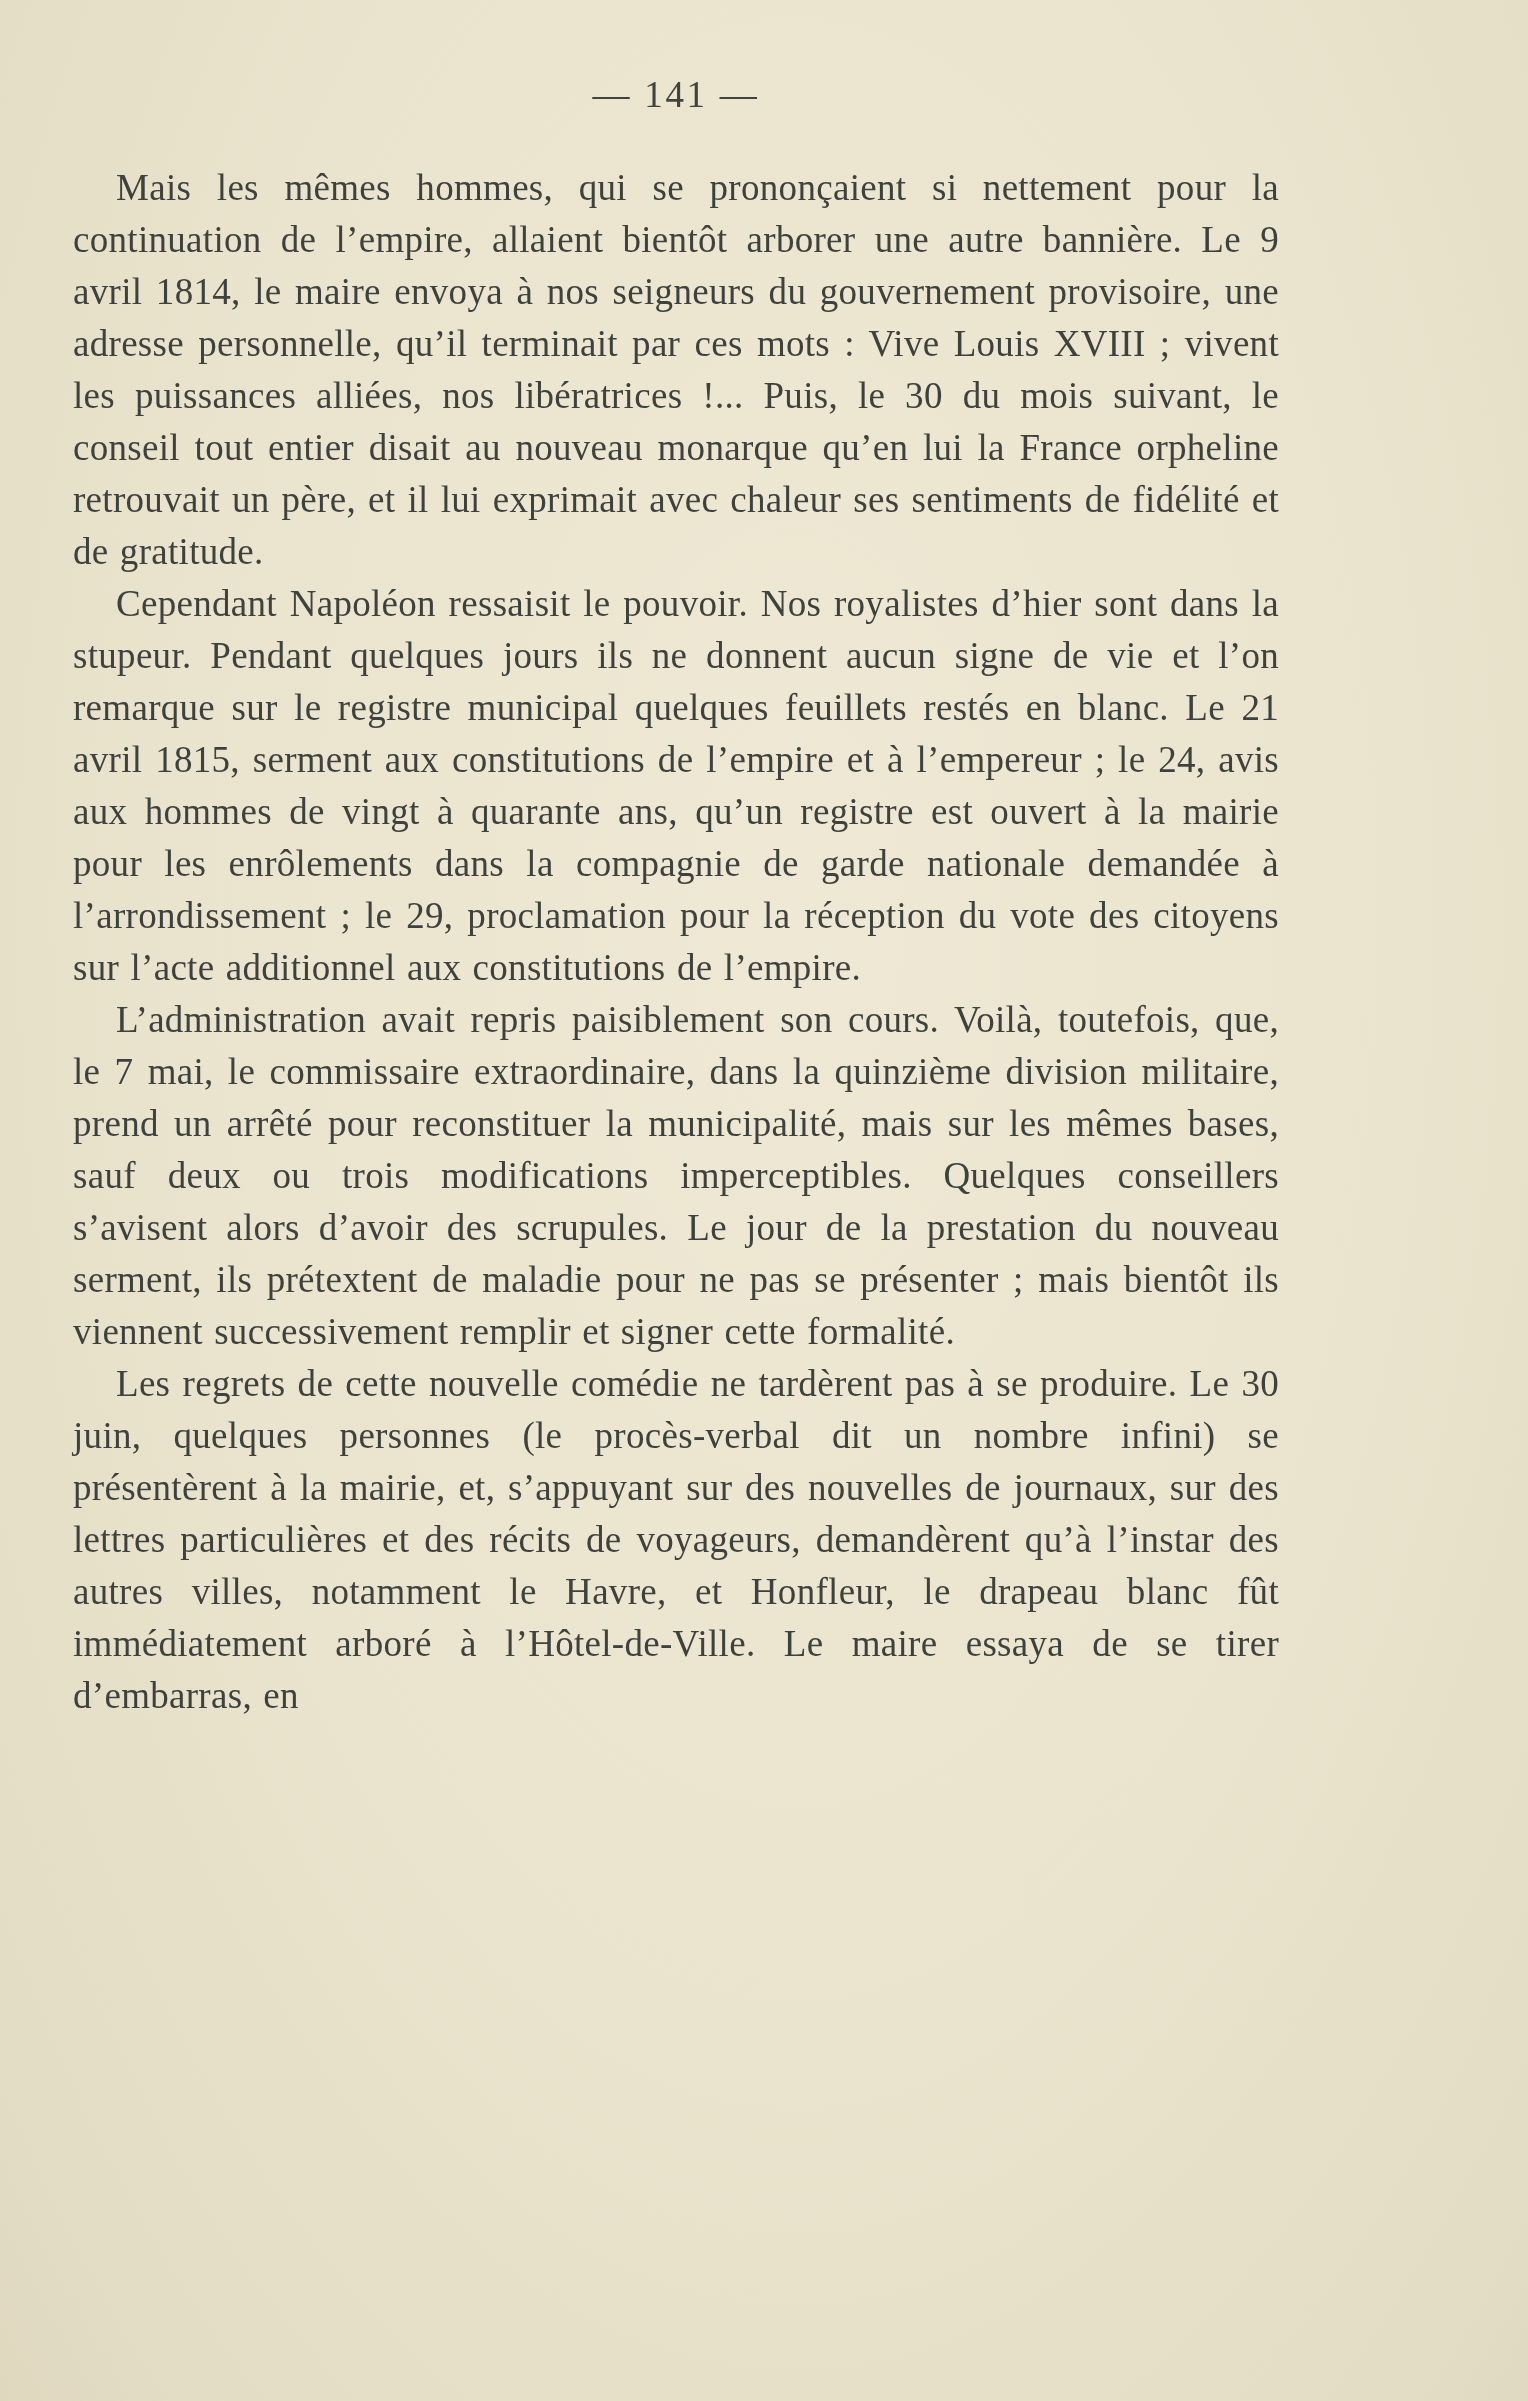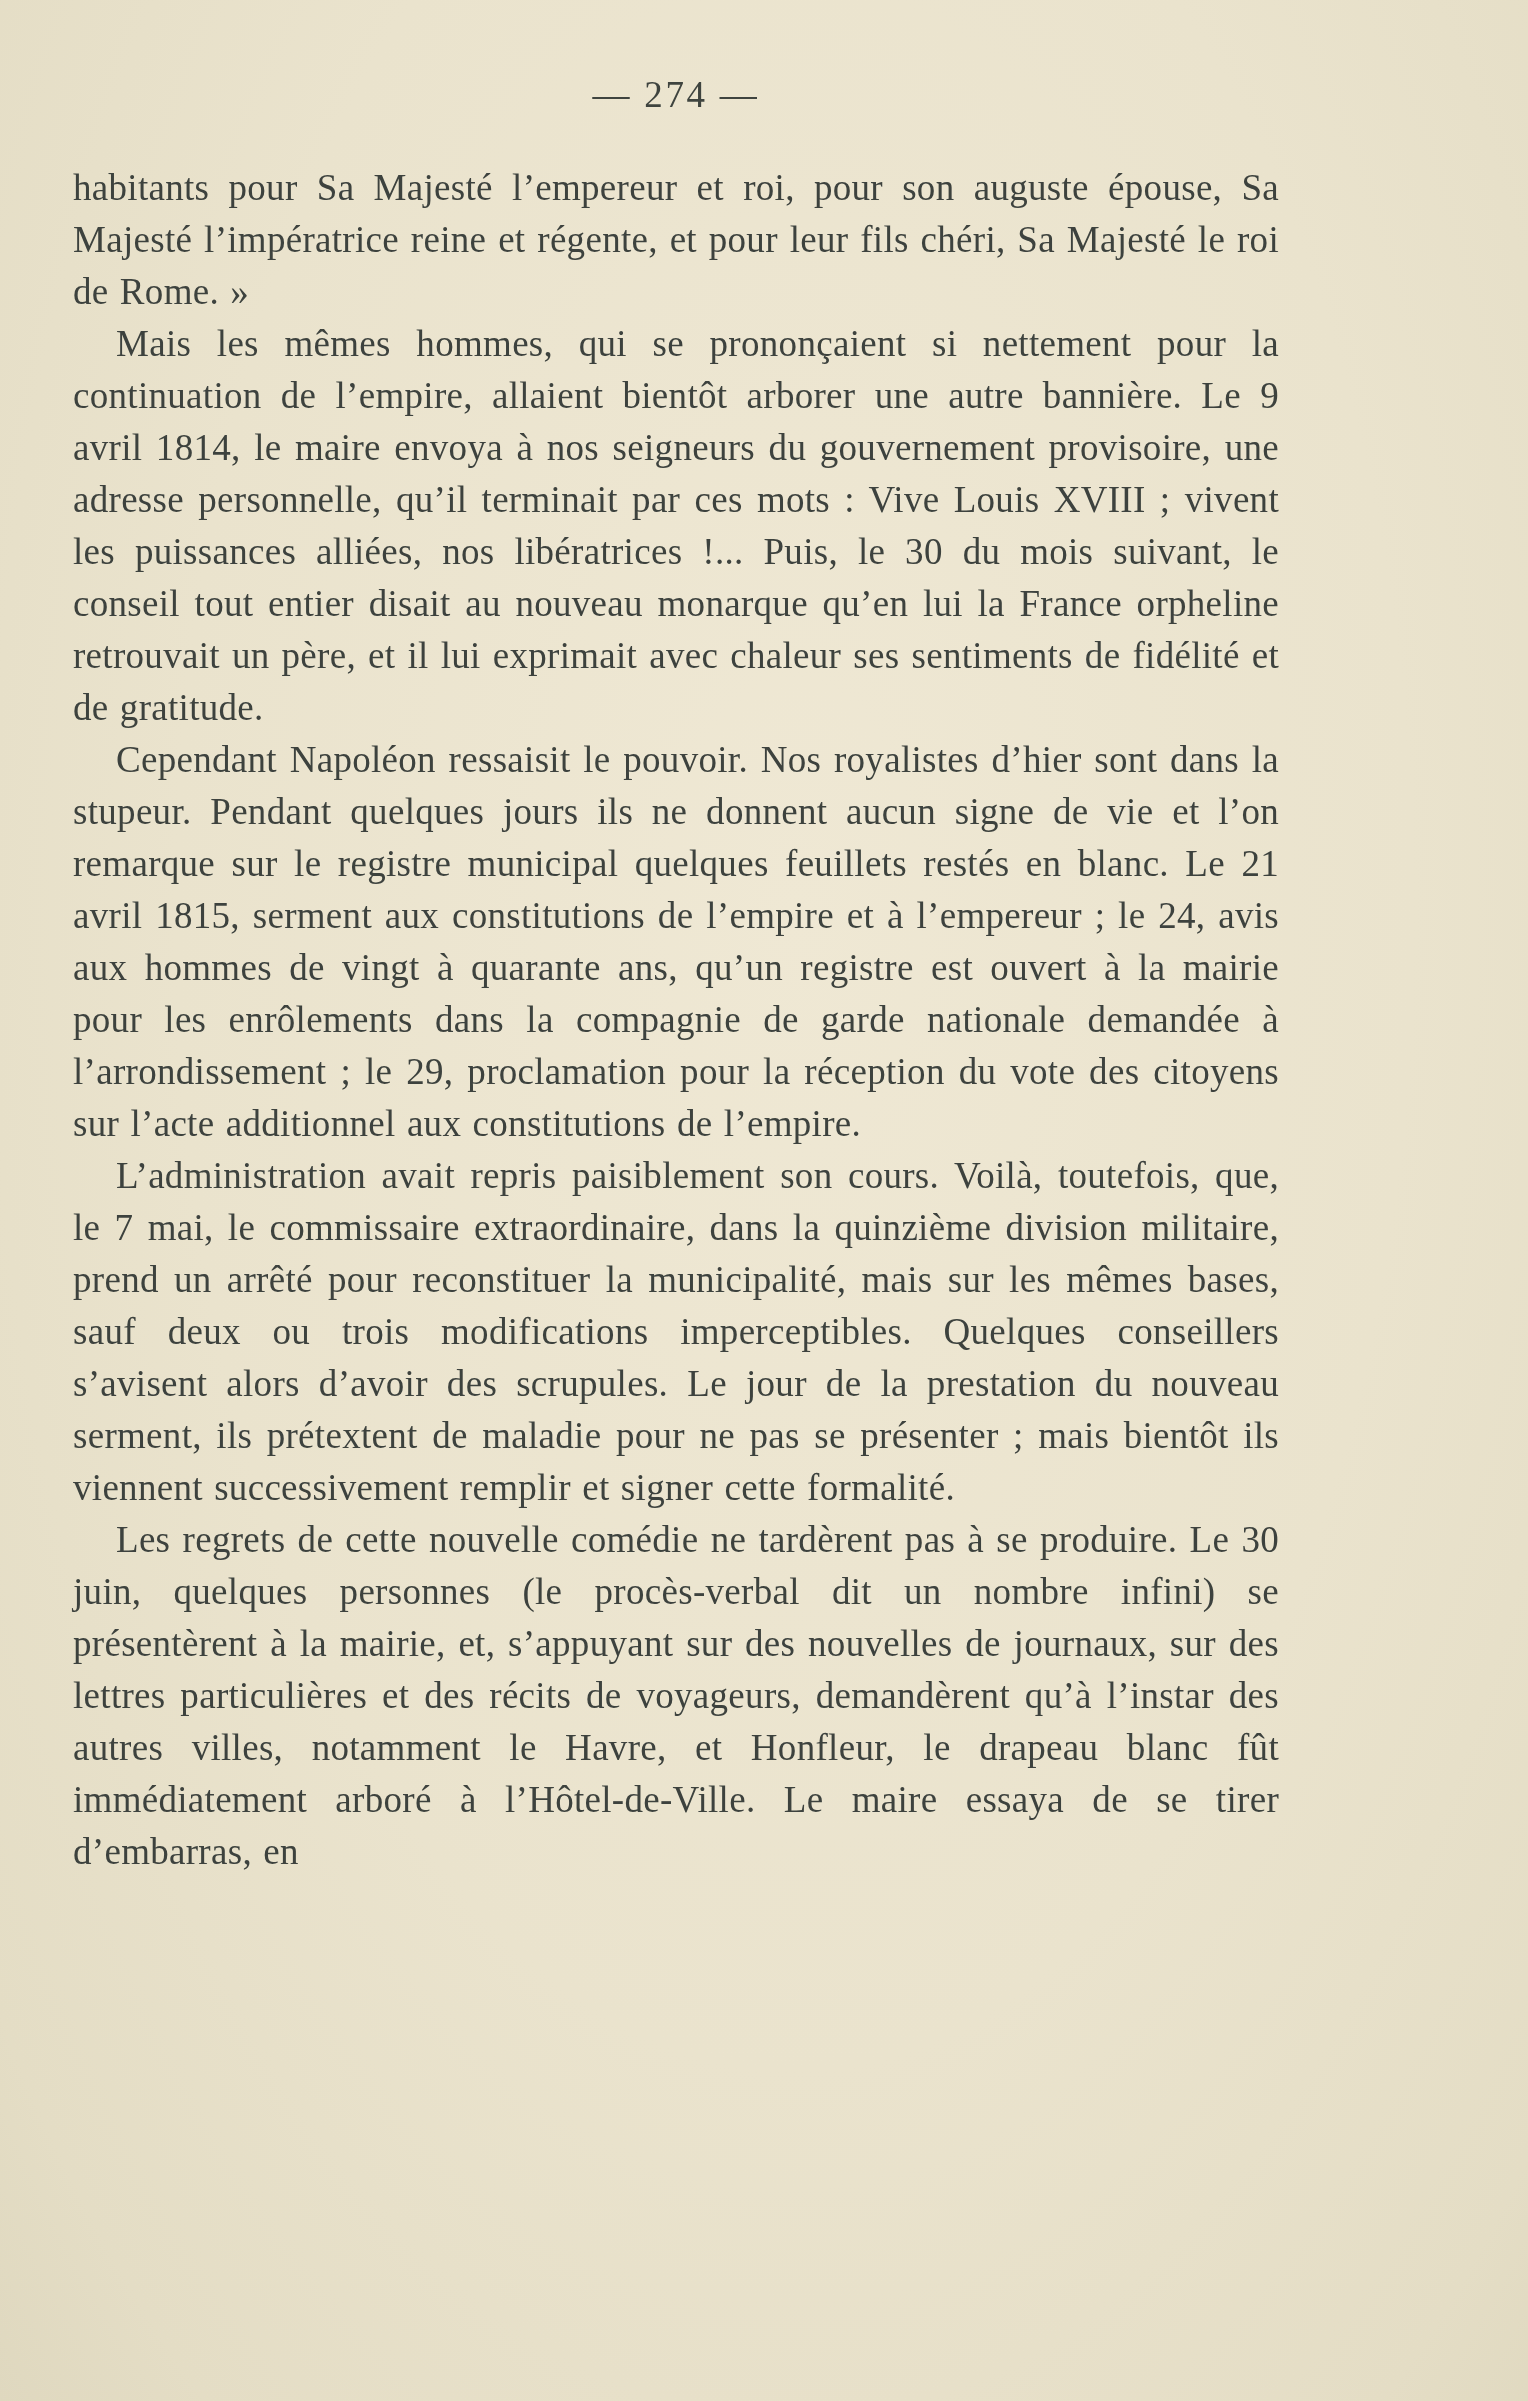--- a/index.html
+++ b/index.html
@@ -49,22 +49,21 @@
     text-indent: 43px;
   }
   .it {
   }
 </style>
 </head>
 <body>
 
 <div class="paper"></div>
 
-<div class="page-number">— 274 —</div>
+<div class="page-number">— 141 —</div>
 
 <div class="text-block">
-    <p class="para"><span>habitants pour Sa Majesté l’empereur et roi, pour son auguste épouse, Sa Majesté l’impératrice reine et régente, et pour leur fils chéri, Sa Majesté le roi de Rome. »</span></p>
     <p class="para indent"><span>Mais les mêmes hommes, qui se prononçaient si nettement pour la continuation de l’empire, allaient bientôt arborer une autre bannière. Le 9 avril 1814, le maire envoya </span><span class="it">à nos seigneurs du gouvernement provisoire,</span><span> une adresse personnelle, qu’il terminait par ces mots : Vive Louis XVIII ; vivent les puissances alliées, nos libératrices !... Puis, le 30 du mois suivant, le conseil tout entier disait au nouveau monarque qu’</span><span class="it">en lui la France orpheline retrouvait un père,</span><span> et il lui exprimait avec chaleur </span><span class="it">ses sentiments de fidélité et de gratitude.</span></p>
     <p class="para indent"><span>Cependant Napoléon ressaisit le pouvoir. Nos royalistes d’hier sont dans la stupeur. Pendant quelques jours ils ne donnent aucun signe de vie et l’on remarque sur le registre municipal quelques feuillets restés en blanc. Le 21 avril 1815, serment </span><span class="it">aux constitutions de l’empire et à l’empereur ;</span><span> le 24, avis aux hommes de vingt à quarante ans, qu’un registre est ouvert à la mairie pour les enrôlements dans la compagnie de garde nationale demandée à l’arrondissement ; le 29, proclamation pour la réception du vote des citoyens sur l’acte additionnel aux constitutions de l’empire.</span></p>
     <p class="para indent"><span>L’administration avait repris paisiblement son cours. Voilà, toutefois, que, le 7 mai, le commissaire extraordinaire, dans la quinzième division militaire, prend un arrêté pour reconstituer la municipalité, mais sur les mêmes bases, sauf deux ou trois modifications imperceptibles. Quelques conseillers s’avisent alors d’avoir des scrupules. Le jour de la prestation du nouveau serment, ils prétextent de maladie pour ne pas se présenter ; mais bientôt ils viennent successivement remplir et signer cette formalité.</span></p>
     <p class="para indent"><span>Les regrets de cette nouvelle comédie ne tardèrent pas à se produire. Le 30 juin, quelques personnes (le procès-verbal dit un nombre infini) se présentèrent à la mairie, et, s’appuyant sur des nouvelles de journaux, sur des lettres particulières et des récits de voyageurs, demandèrent qu’</span><span class="it">à l’instar des autres villes, notamment le Havre, et Honfleur,</span><span> le drapeau blanc fût immédiatement arboré à l’Hôtel-de-Ville. Le maire essaya de se tirer d’embarras, en</span></p>
   </div>
 
 
 </body></html>

